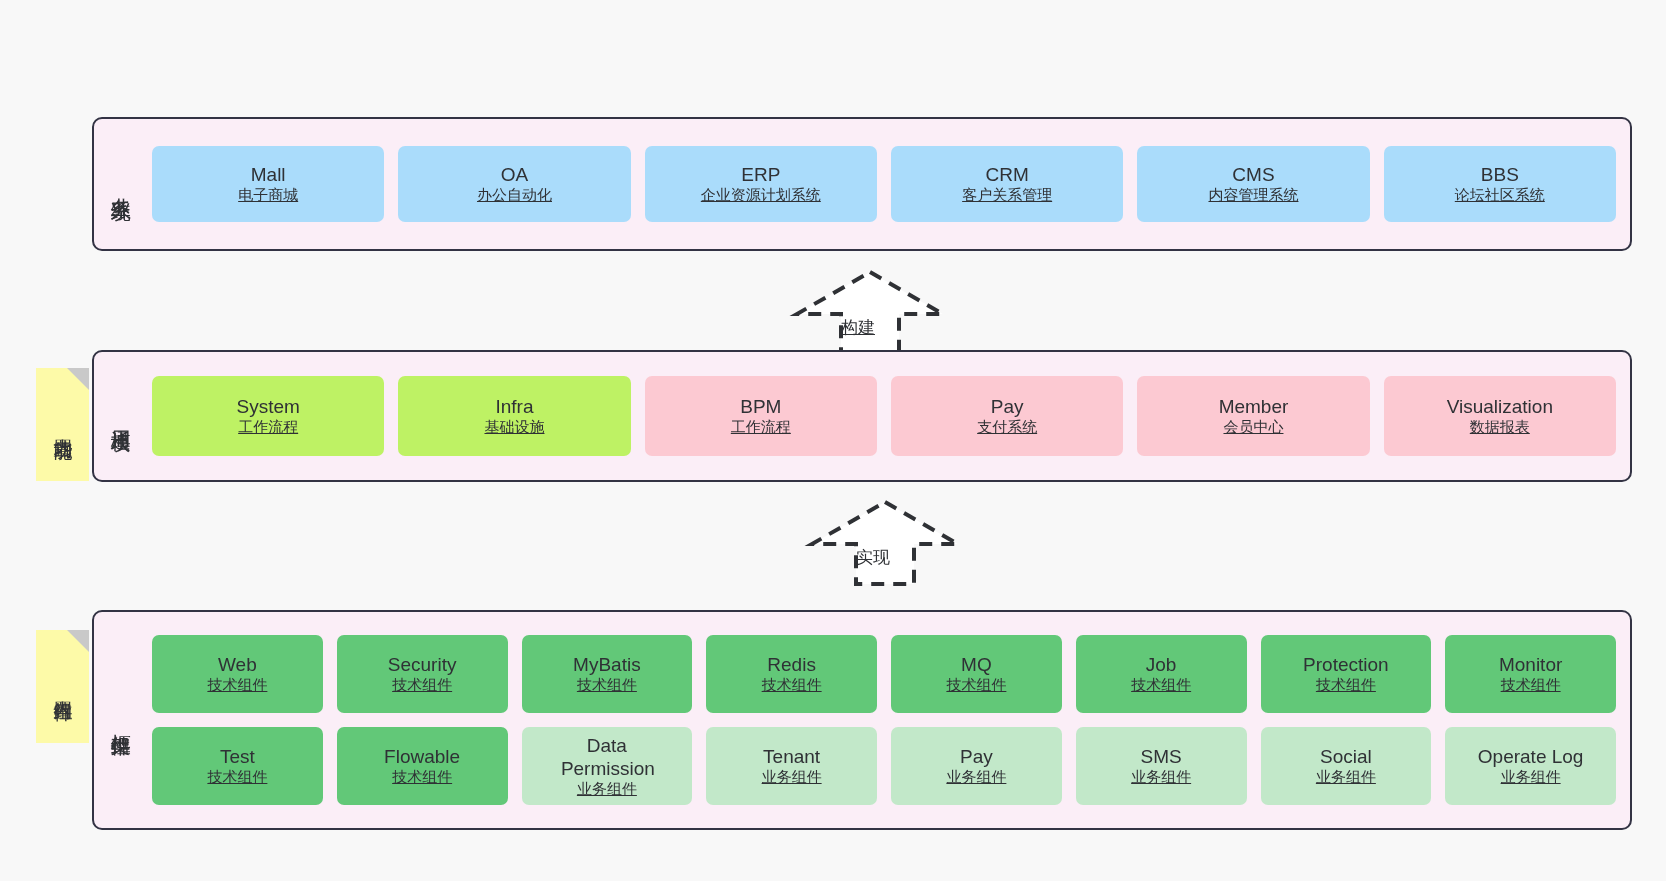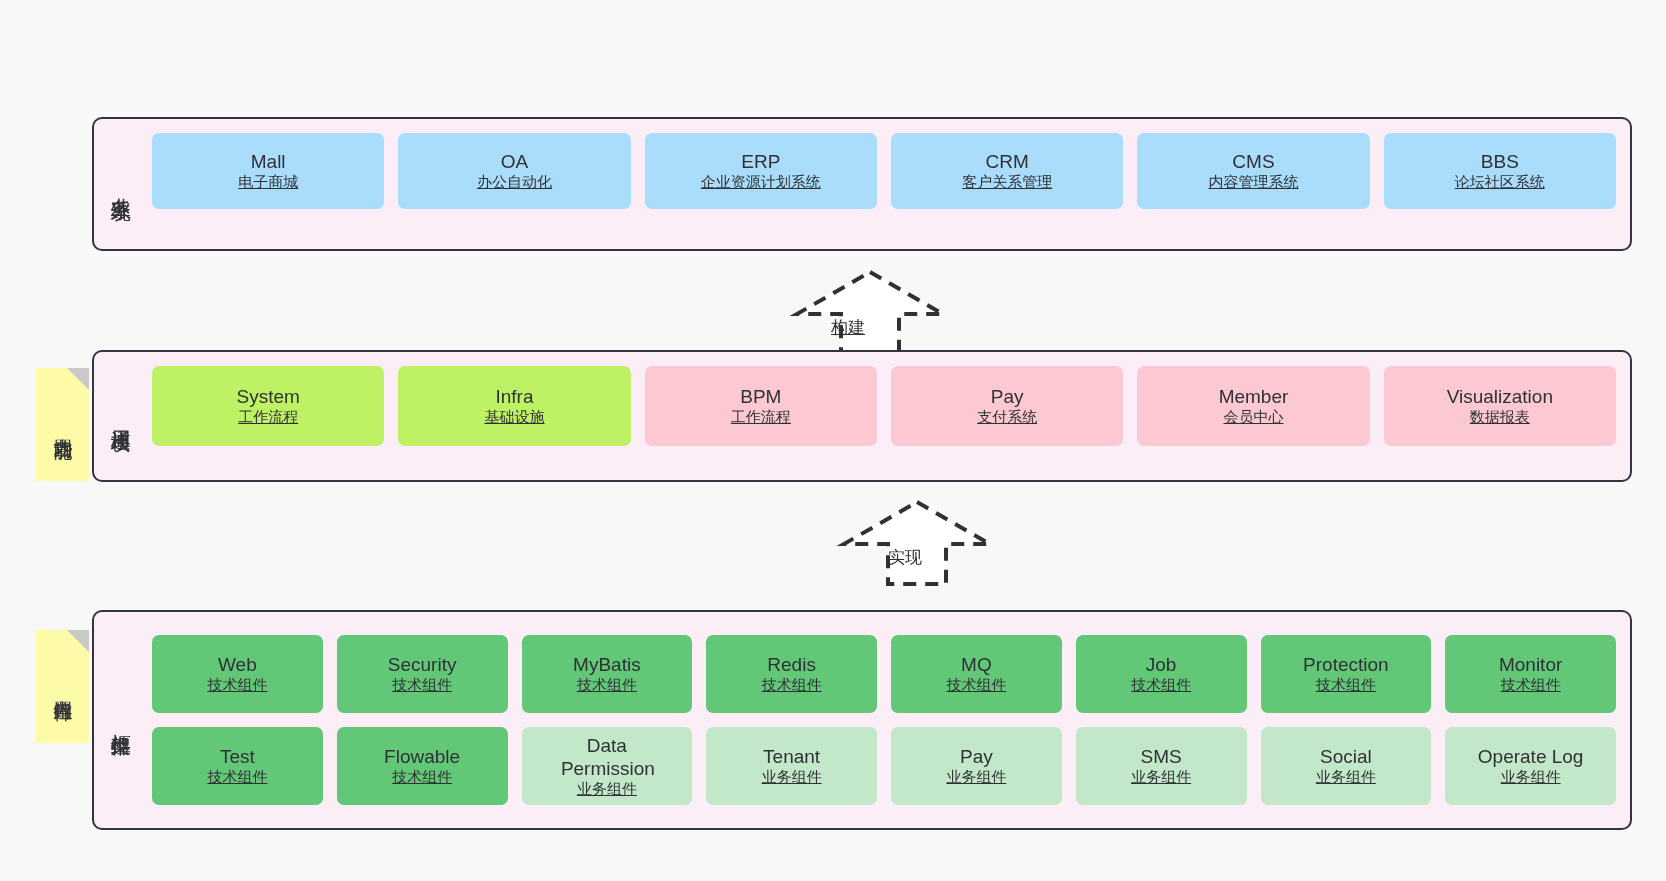--- a/index.html
+++ b/index.html
@@ -30,21 +30,21 @@
     color: #2f3135;
     line-height: 1.12;
     writing-mode: vertical-rl;
     text-orientation: upright;
     letter-spacing: 1px;
     white-space: nowrap;
   }
   .band-body {
     flex: 1 1 auto;
     display: flex;
-    align-items: flex-start;
+    align-items: center;
     justify-content: space-between;
     padding: 14px 14px 14px 4px;
     gap: 14px;
   }
   .band-body.two-rows {
     flex-direction: column;
     justify-content: center;
     gap: 14px;
   }
   .card-row {
@@ -151,21 +151,21 @@
       </div>
 
     </div>
   </div>
 
   <div class="connector" style="left:795px; top:268px; width:160px; height:90px;">
     <svg width="160" height="90" viewBox="0 0 160 90">
 
       <path d="M 75 4 L 148 46 L 104 46 L 104 86 L 46 86 L 46 46 L 2 46 Z" fill="#ffffff" stroke="#2f3135" stroke-width="4" stroke-dasharray="13 9" stroke-linejoin="miter"></path>
     </svg>
-    <span class="conn-label" style="left:36px; top:48px;text-decoration:underline;">构建</span>
+    <span class="conn-label" style="left:46px; top:48px;text-decoration:underline;">构建</span>
   </div>
 
   <div class="note" style="left:36px; top:368px; width:53px; height:113px;">
     <span class="fold"></span>
     <span>内置功能</span>
   </div>
 
   <div class="band row-mod" style="left:92px; top:350px; width:1540px; height:132px;">
     <div class="band-title">通用模块</div>
     <div class="band-body">
@@ -191,21 +191,21 @@
         <span class="cn">会员中心</span>
       </div>
       <div class="card pink">
         <span class="en">Visualization</span>
         <span class="cn">数据报表</span>
       </div>
 
     </div>
   </div>
 
-  <div class="connector" style="left:842px; top:498px; width:160px; height:90px;">
+  <div class="connector" style="left:810px; top:498px; width:160px; height:90px;">
     <svg width="160" height="90" viewBox="0 0 160 90">
       <path d="M 75 4 L 148 46 L 104 46 L 104 86 L 46 86 L 46 46 L 2 46 Z" fill="#ffffff" stroke="#2f3135" stroke-width="4" stroke-dasharray="13 9" stroke-linejoin="miter"></path>
     </svg>
     <span class="conn-label" style="left:46px; top:48px;">实现</span>
   </div>
 
   <div class="note" style="left:36px; top:630px; width:53px; height:113px;">
     <span class="fold"></span>
     <span>内置组件</span>
   </div>

